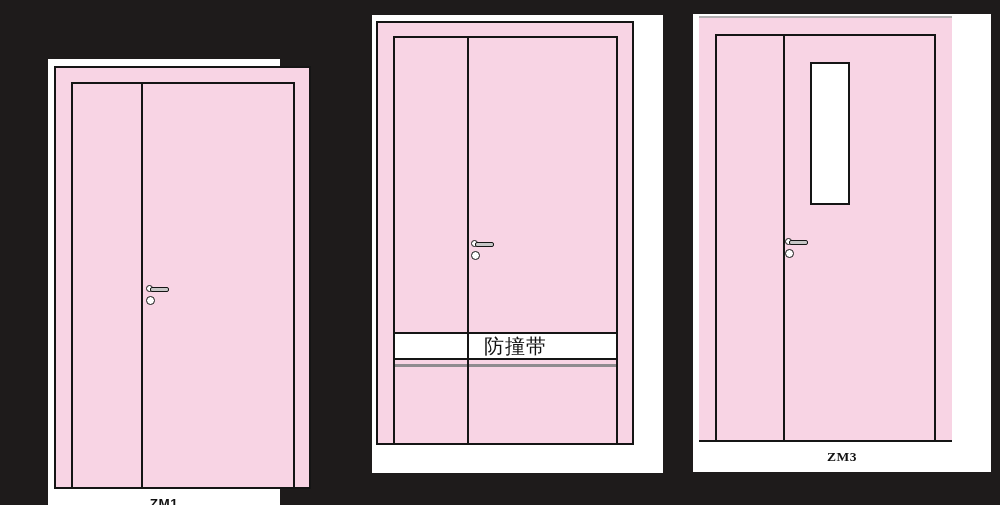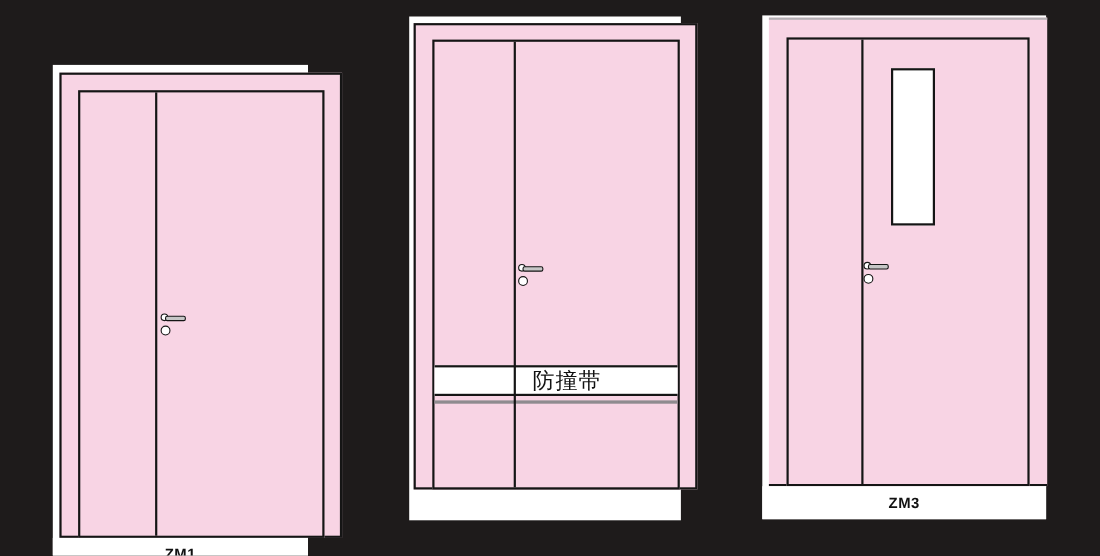--- a/index.html
+++ b/index.html
@@ -13,22 +13,22 @@
     --text:#111111;
   }
   html,body{margin:0;padding:0;}
   body{
     width:1000px;height:505px;position:relative;overflow:hidden;
     background:var(--background);
     font-family:"Liberation Sans",sans-serif;
   }
   .card{position:absolute;background:var(--card);}
   .d1{left:48px;top:15px;width:232px;height:458px;margin-top:44px;}
-  .d2{left:372px;top:15px;width:247px;height:458px;}
-  .d3{left:693px;top:14px;width:258px;height:458px;}
+  .d2{left:372px;top:15px;width:247px;height:458px;padding-left:44px;}
+  .d3{left:693px;top:14px;width:298px;height:458px;font-family:Liberation Serif, serif;}
 
   .frame{position:absolute;background:var(--door);}
   .f1{left:6px;top:7px;width:253px;height:419px;border:2px solid var(--line);}
   .f2{left:4px;top:6px;width:254px;height:420px;border:2px solid var(--line);}
   .f3{left:6px;top:2px;width:253px;height:422px;
       border-top:2px solid var(--zm3-top-border);
       border-bottom:2px solid var(--line);}
 
   .leaves{position:absolute;background:var(--door);border:2px solid var(--line);}
   .l1{left:15px;top:14px;width:220px;bottom:-2px;}

